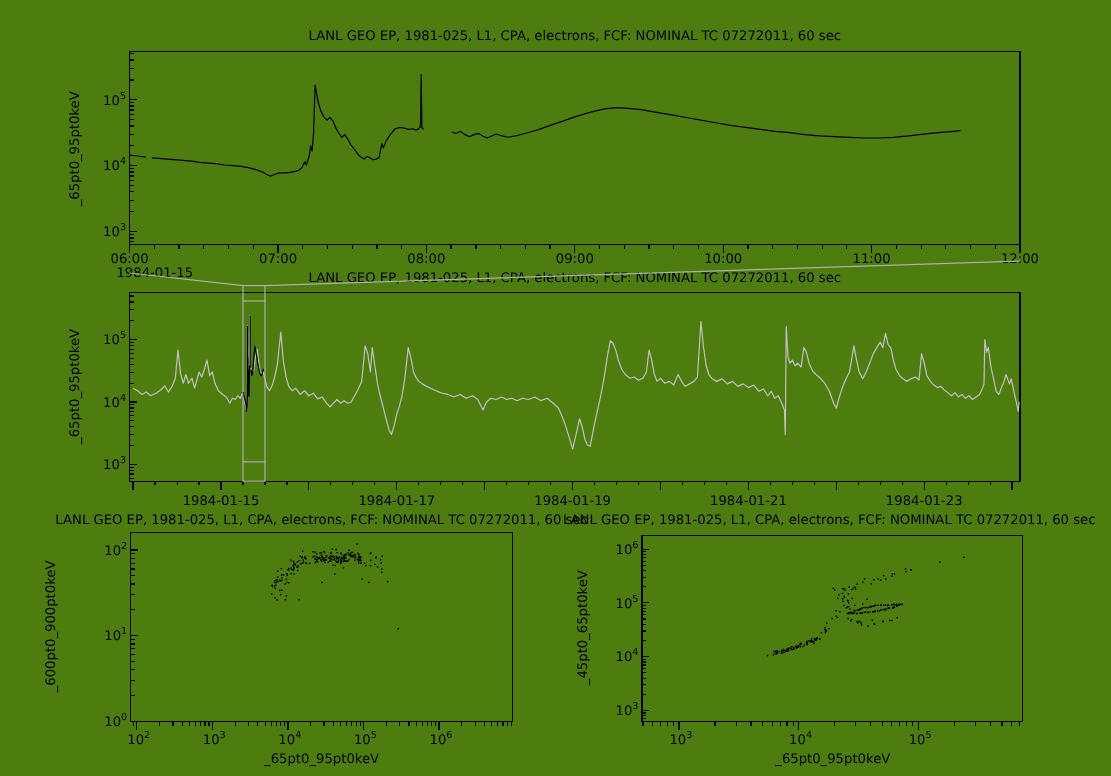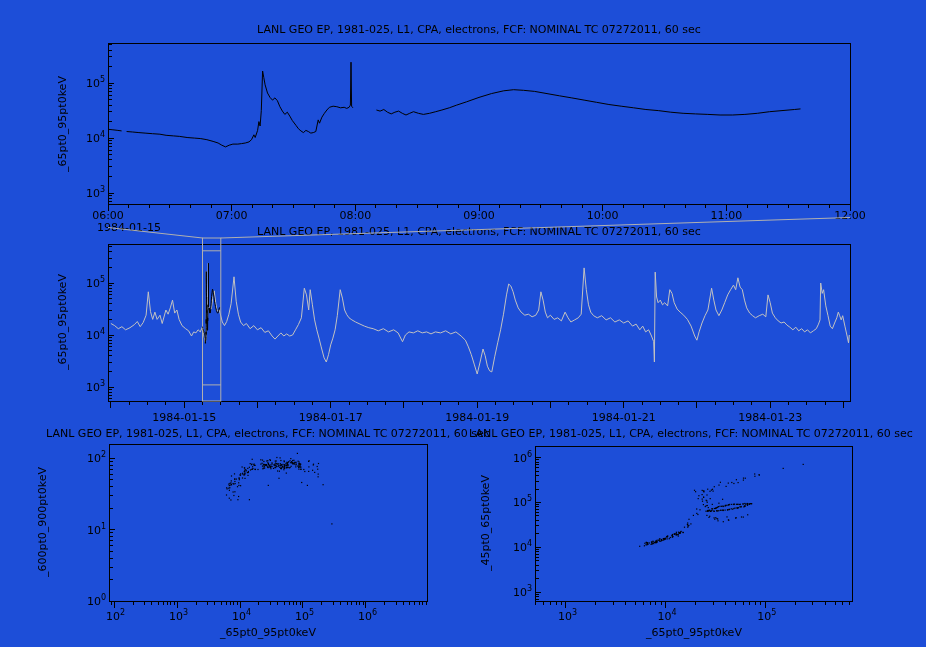--- a/index.html
+++ b/index.html
@@ -1,16 +1,16 @@
 <!DOCTYPE html>
 <html><head>
 <meta charset="utf-8">
 <style>
   html,body{margin:0;padding:0;background:#ffffff;}
-  .canvas{position:relative;width:926px;height:647px;background:#1d4ed8;overflow:hidden;text-align:right;}
+  .canvas{position:relative;width:926px;height:647px;background:#4d7c0f;overflow:hidden;text-align:right;}
   svg{position:absolute;left:0;top:0;}
   text{font-family:"DejaVu Sans","Liberation Sans",sans-serif;font-size:11px;fill:#000;}
   .title{font-size:11px;}
   .ylab,.xlab{font-size:11px;}
   .frame{fill:none;stroke:#000;stroke-width:1;shape-rendering:crispEdges;}
   .tickline{stroke:#000;stroke-width:1;shape-rendering:crispEdges;}
 </style>
 </head>
 <body>
 

